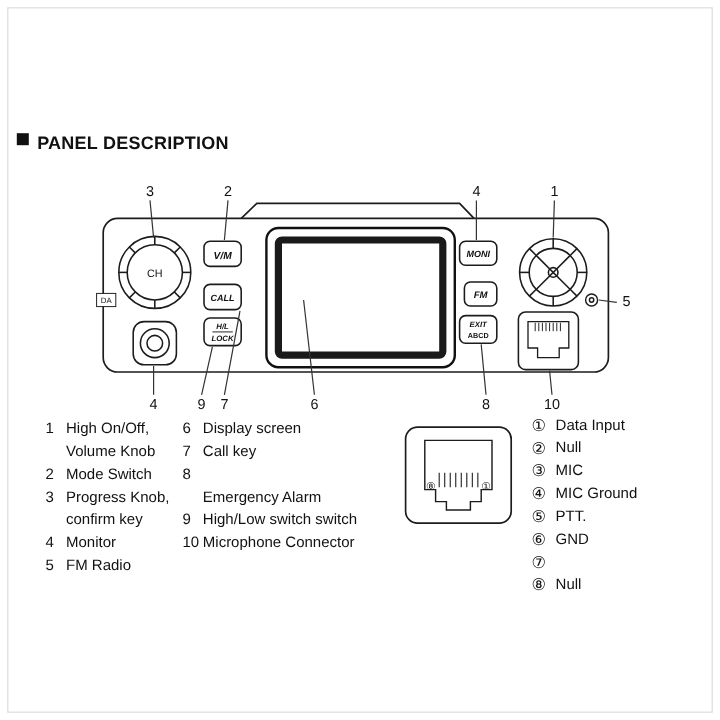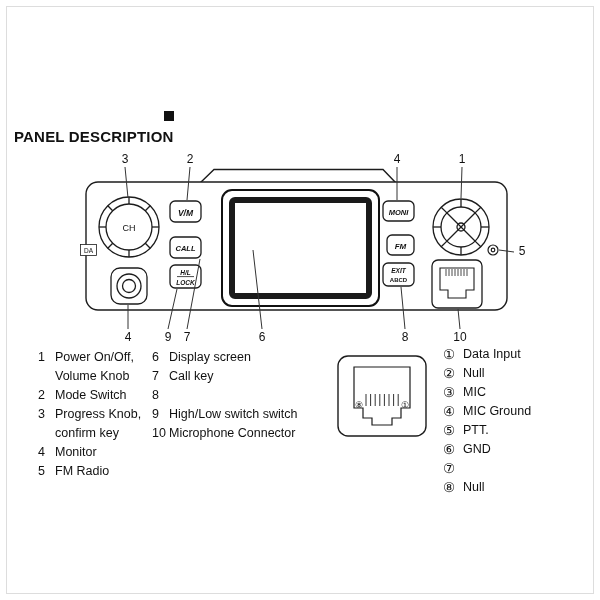--- a/index.html
+++ b/index.html
@@ -2,22 +2,22 @@
 <html><head>
 <meta charset="utf-8">
 <style>
   html,body{margin:0;padding:0}
   body{
     width:600px;height:600px;position:relative;background:#fff;
     font-family:"Liberation Sans",sans-serif;color:#111;overflow:hidden;
   }
   .frame{position:absolute;inset:6px;border:1px solid #ddd;pointer-events:none}
   .title{
-    position:absolute;left:14px;top:111px;display:flex;align-items:flex-end;gap:7px;
-    font-weight:bold;font-size:15px;letter-spacing:.2px;flex-direction:column;
+    position:absolute;left:14px;top:111px;display:flex;align-items:flex-start;gap:7px;
+    font-weight:bold;font-size:15px;letter-spacing:.2px;
   }
   .sq{width:10px;height:10px;background:#111;display:inline-block}
   svg.radio{position:absolute;left:0;top:138px;width:600px;height:212px}
   svg.rj45{position:absolute;left:333px;top:352px;width:100px;height:95px}
   svg text{fill:#111;font-family:"Liberation Sans",sans-serif}
   .lcol{position:absolute;font-size:12.5px;line-height:19px}
   .col1{left:38px;top:348px}
   .col2{left:152px;top:348px}
   .lrow{display:flex}
   .lnum{width:17px;flex:none}
@@ -168,21 +168,21 @@
     <text x="187" y="203">7</text>
     <text x="262" y="203">6</text>
     <text x="405" y="203">8</text>
     <text x="460" y="203">10</text>
   </g>
 </svg>
 
 <div class="lcol col1">
   <div class="lrow">
       <span class="lnum">1</span>
-      <span class="ltxt">Power On/Off,</span>
+      <span class="ltxt">High On/Off,</span>
     </div>
   <div class="lrow">
       <span class="lnum"></span>
       <span class="ltxt">Volume Knob</span>
     </div>
   <div class="lrow">
       <span class="lnum">2</span>
       <span class="ltxt">Mode Switch</span>
     </div>
   <div class="lrow">
@@ -210,20 +210,21 @@
     </div>
   <div class="lrow">
       <span class="lnum">7</span>
       <span class="ltxt">Call key</span>
     </div>
   <div class="lrow">
       <span class="lnum">8</span>
     </div>
   <div class="lrow">
       <span class="lnum"></span>
+      <span class="ltxt">Emergency Alarm</span>
     </div>
   <div class="lrow">
       <span class="lnum">9</span>
       <span class="ltxt">High/Low switch switch</span>
     </div>
   <div class="lrow">
       <span class="lnum">10</span>
       <span class="ltxt">Microphone Connector</span>
     </div>
 </div>

